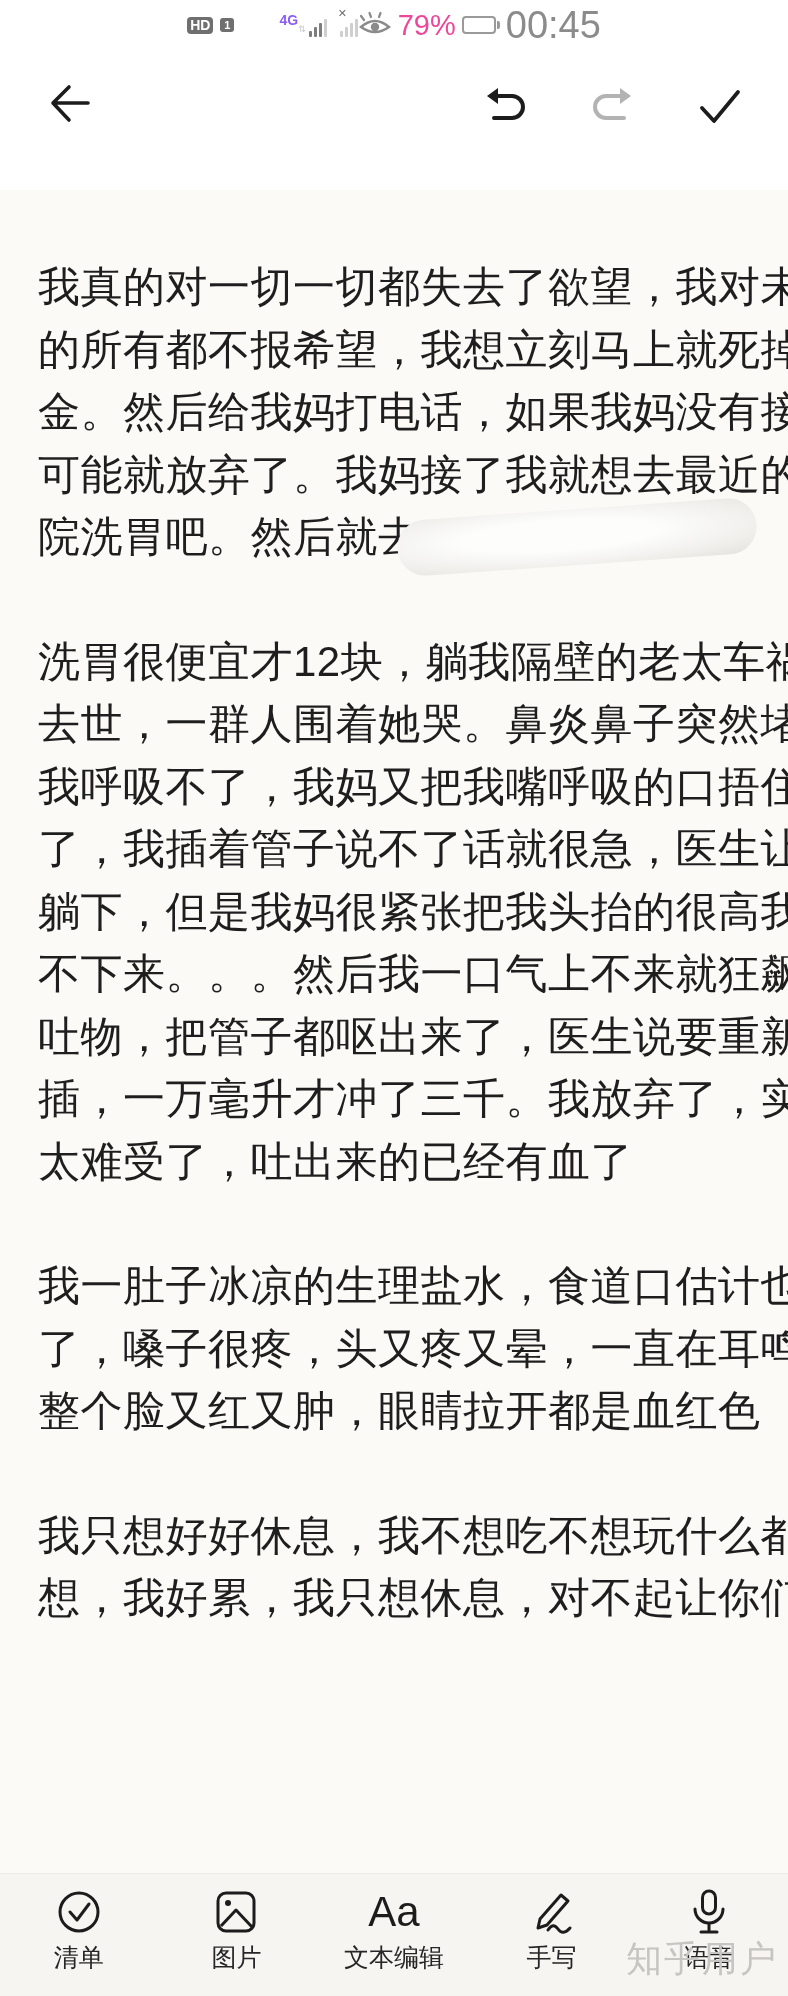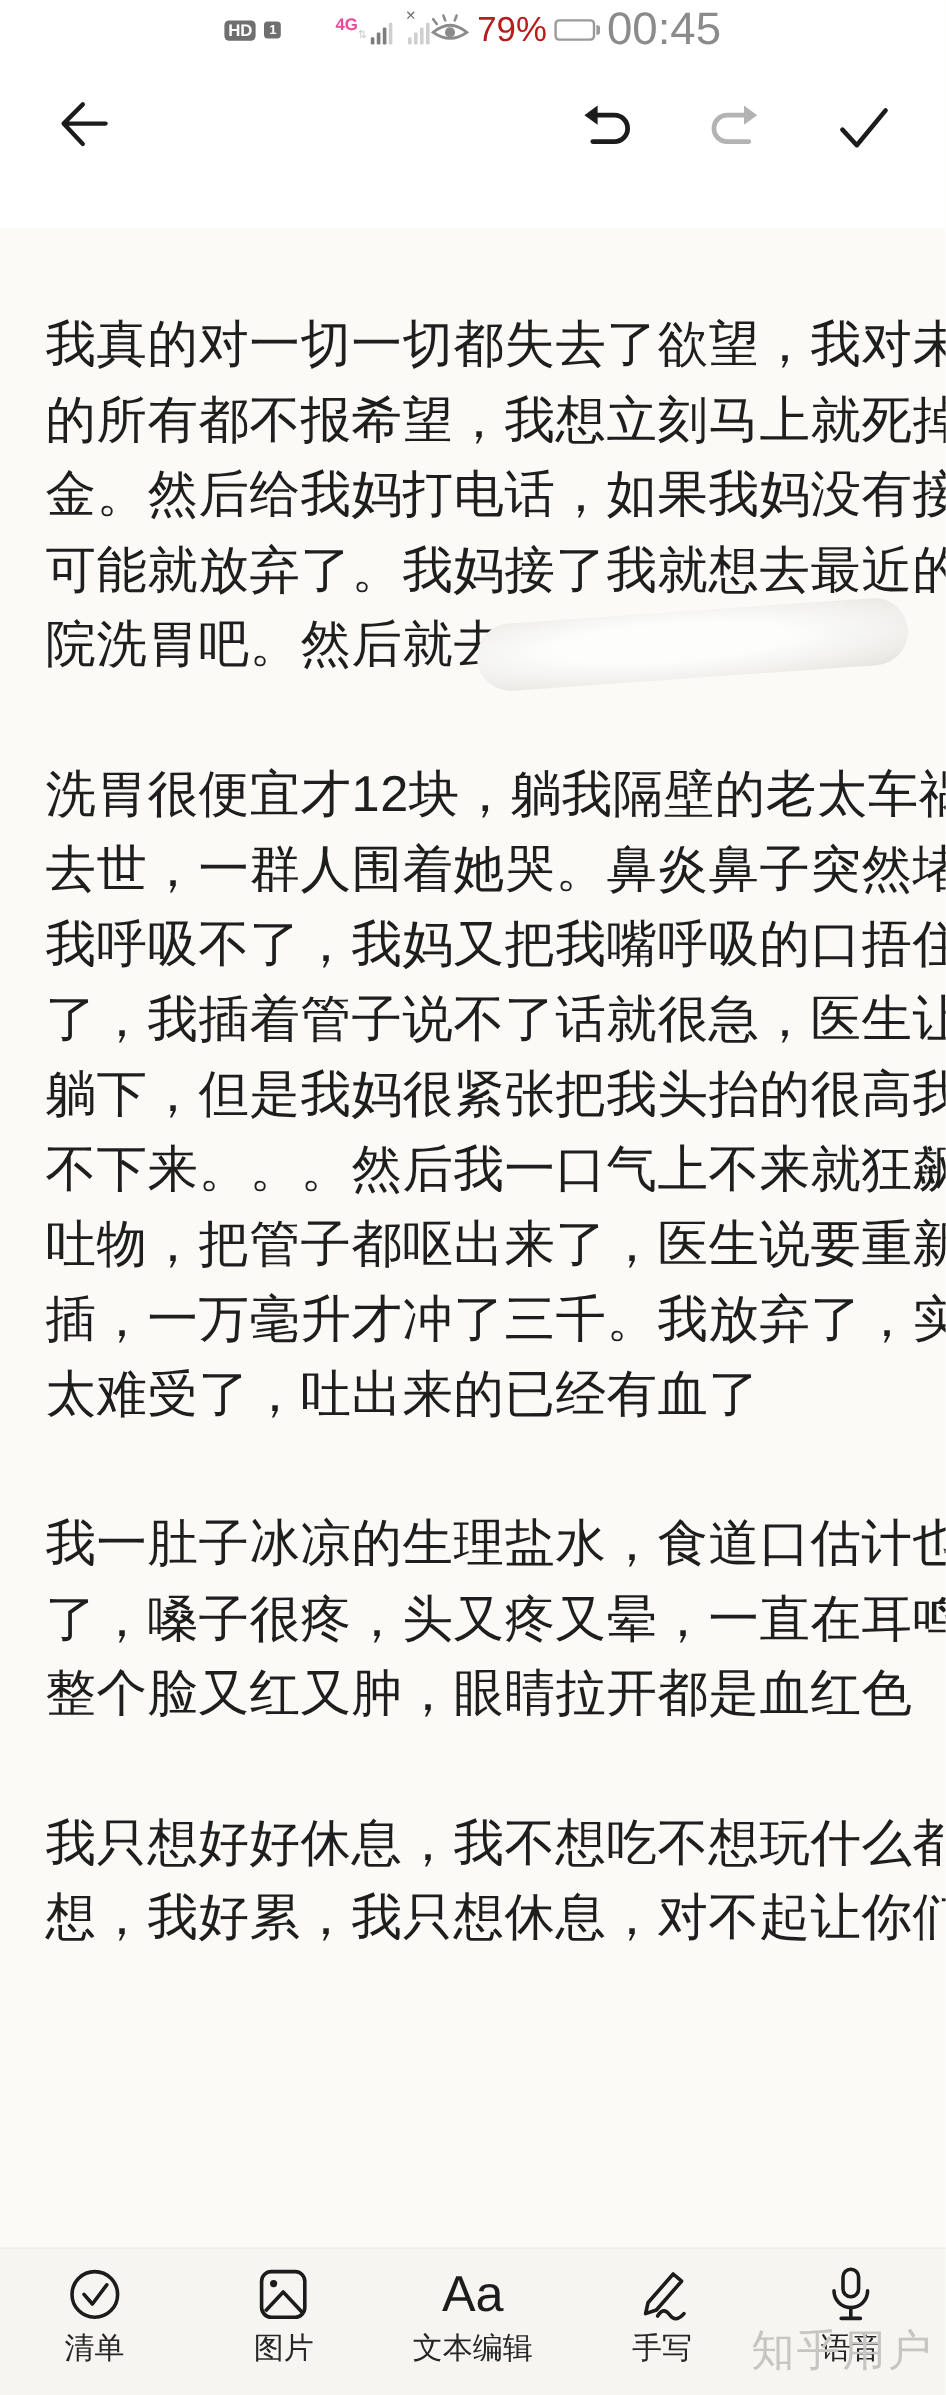--- a/index.html
+++ b/index.html
@@ -16,32 +16,32 @@
   .sb-left,.sb-right{display:flex;align-items:center;gap:7px;}
   .hd-badge{
     background:#6f6f6f;color:#fff;font-size:14px;font-weight:bold;
     border-radius:4px;padding:1px 3px;line-height:15px;letter-spacing:0;
   }
   .sim-badge{
     background:#6f6f6f;color:#fff;font-size:11px;font-weight:bold;
     border-radius:3px;padding:1px 4px;line-height:12px;
   }
   .net-cluster{display:flex;align-items:flex-start;gap:1px;}
-  .net-label{font-size:14px;font-weight:bold;color:#ec4899;line-height:14px;margin-left:38px;}
+  .net-label{font-size:14px;font-weight:bold;color:#8b5cf6;line-height:14px;margin-left:38px;}
   .updown{font-size:9px;color:#c9c9c9;line-height:9px;margin-top:12px;margin-left:-1px;}
   .bars{display:flex;align-items:flex-end;gap:2px;margin-left:2px;margin-top:6px;}
   .bar{width:3px;background:#7d7d7d;border-radius:1px;}
   .bar.dim{background:#cfcfcf;}
   .nosig{position:relative;margin-left:6px;margin-top:6px;}
   .nosig .x{
     position:absolute;top:-12px;left:-2px;font-size:11px;color:#6f6f6f;font-weight:bold;
   }
   .sb-right{gap:6px;}
   .eye-icon svg{display:block;}
-  .pct{font-size:29px;color:#b91c1c;}
+  .pct{font-size:29px;color:#ec4899;}
   .battery{display:flex;align-items:center;}
   .batt-body{
     width:34px;height:18px;border:2px solid #9a9a9a;border-radius:4px;
     padding:2px;box-sizing:border-box;
   }
   .batt-fill{height:100%;width:78%;background:#7e7e7e;border-radius:1px;}
   .batt-nub{width:3px;height:8px;background:#9a9a9a;border-radius:0 2px 2px 0;margin-left:1px;}
   .clock{font-size:38px;color:#8b8b8b;}
   
   .navbar{

